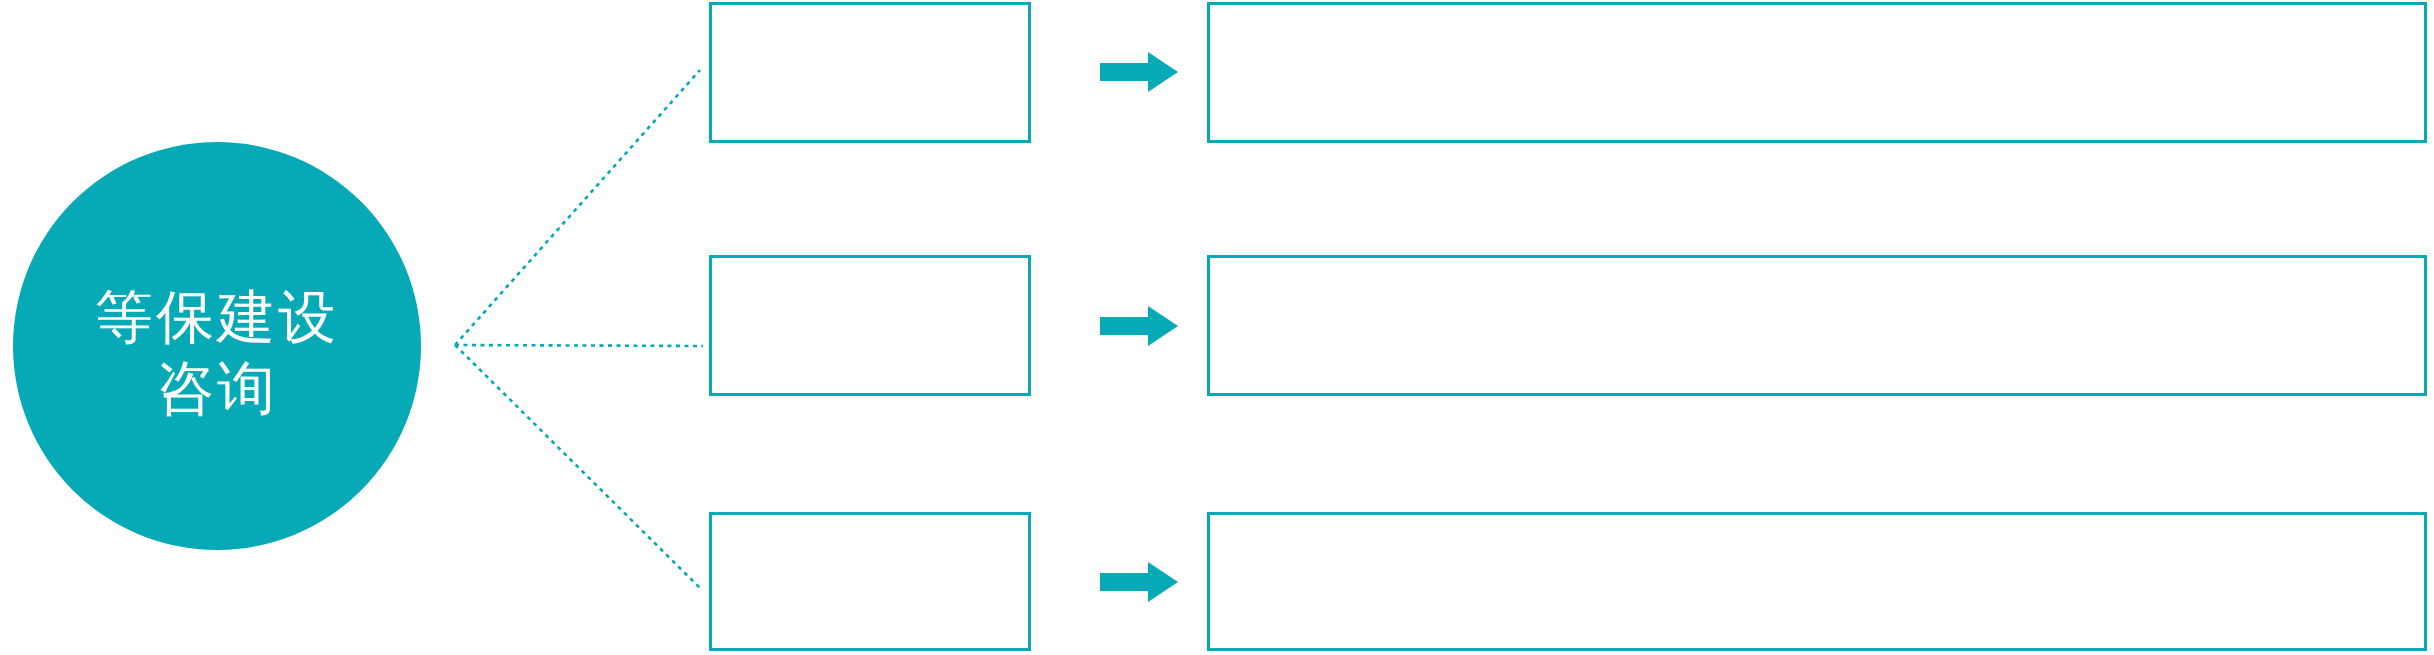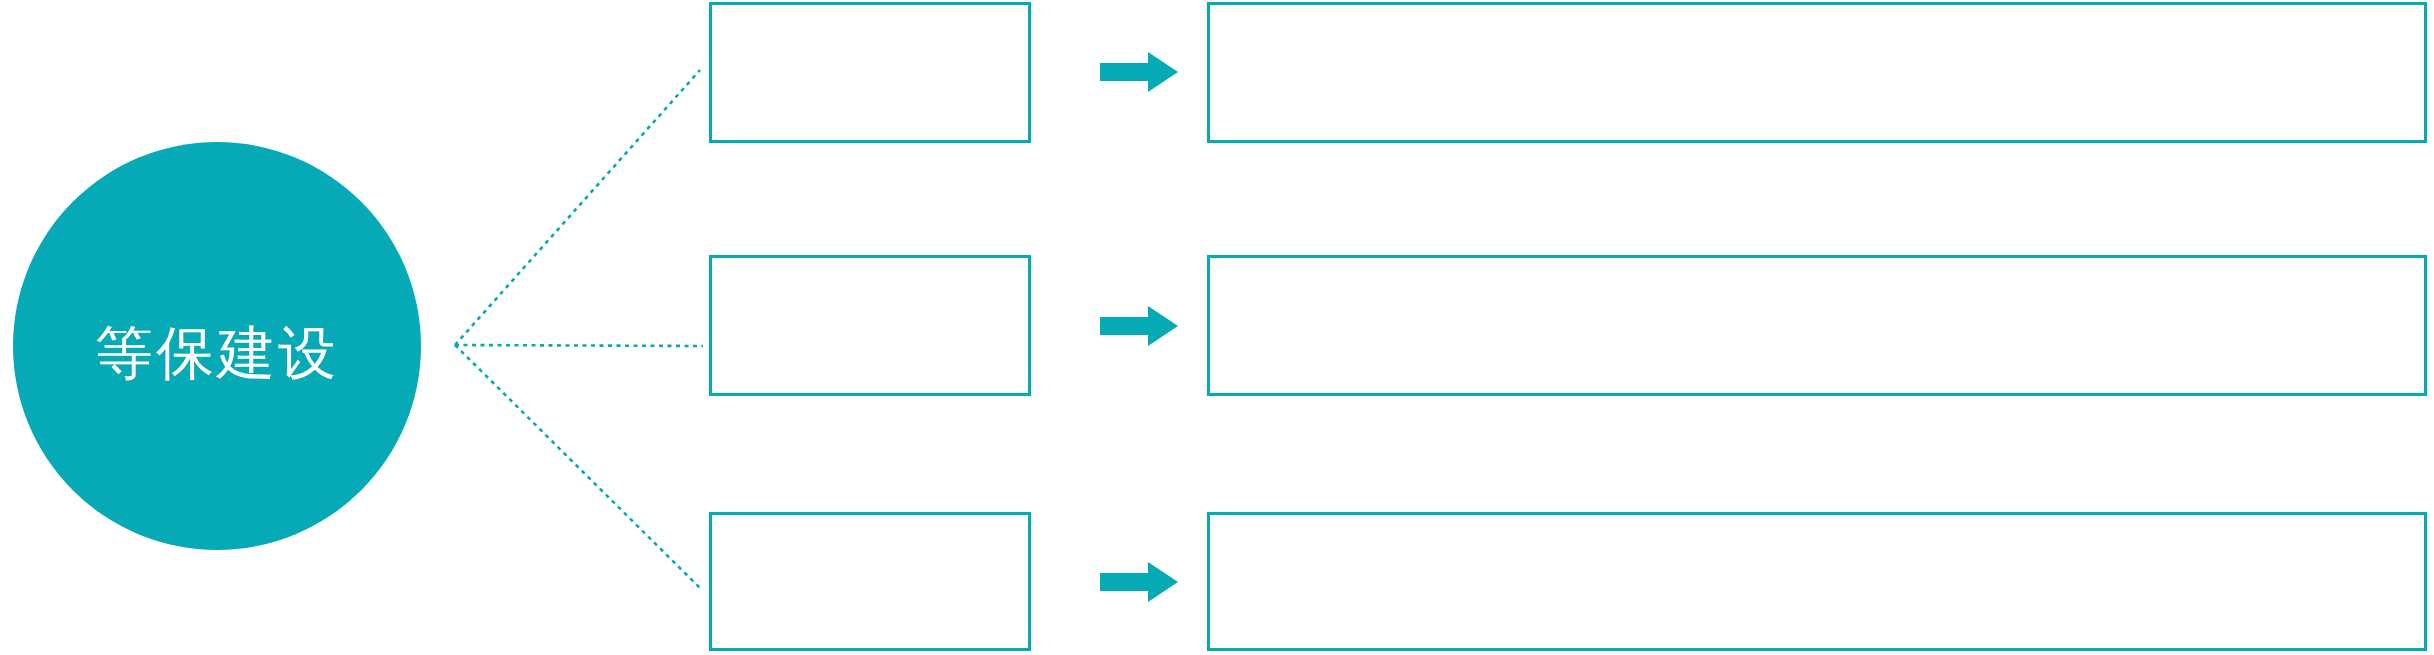--- a/index.html
+++ b/index.html
@@ -95,20 +95,21 @@
 
   <svg class="connectors" viewBox="0 0 2434 655" xmlns="http://www.w3.org/2000/svg">
     <line x1="455" y1="345" x2="700" y2="70"></line>
     <line x1="455" y1="345" x2="703" y2="346"></line>
     <line x1="455" y1="345" x2="702" y2="590"></line>
   </svg>
 
   <div class="hub">
     <div class="hub-text">
       <span>等保建设</span>
+      <span>咨询</span>
     </div>
   </div>
 
   <div class="step-box r1"></div>
   <svg class="arrow r1" viewBox="0 0 78 40" xmlns="http://www.w3.org/2000/svg">
     <polygon points="0,11 48,11 48,0 78,20 48,40 48,29 0,29"></polygon>
   </svg>
   <div class="detail-box r1"></div>
 
   <div class="step-box r2"></div>

